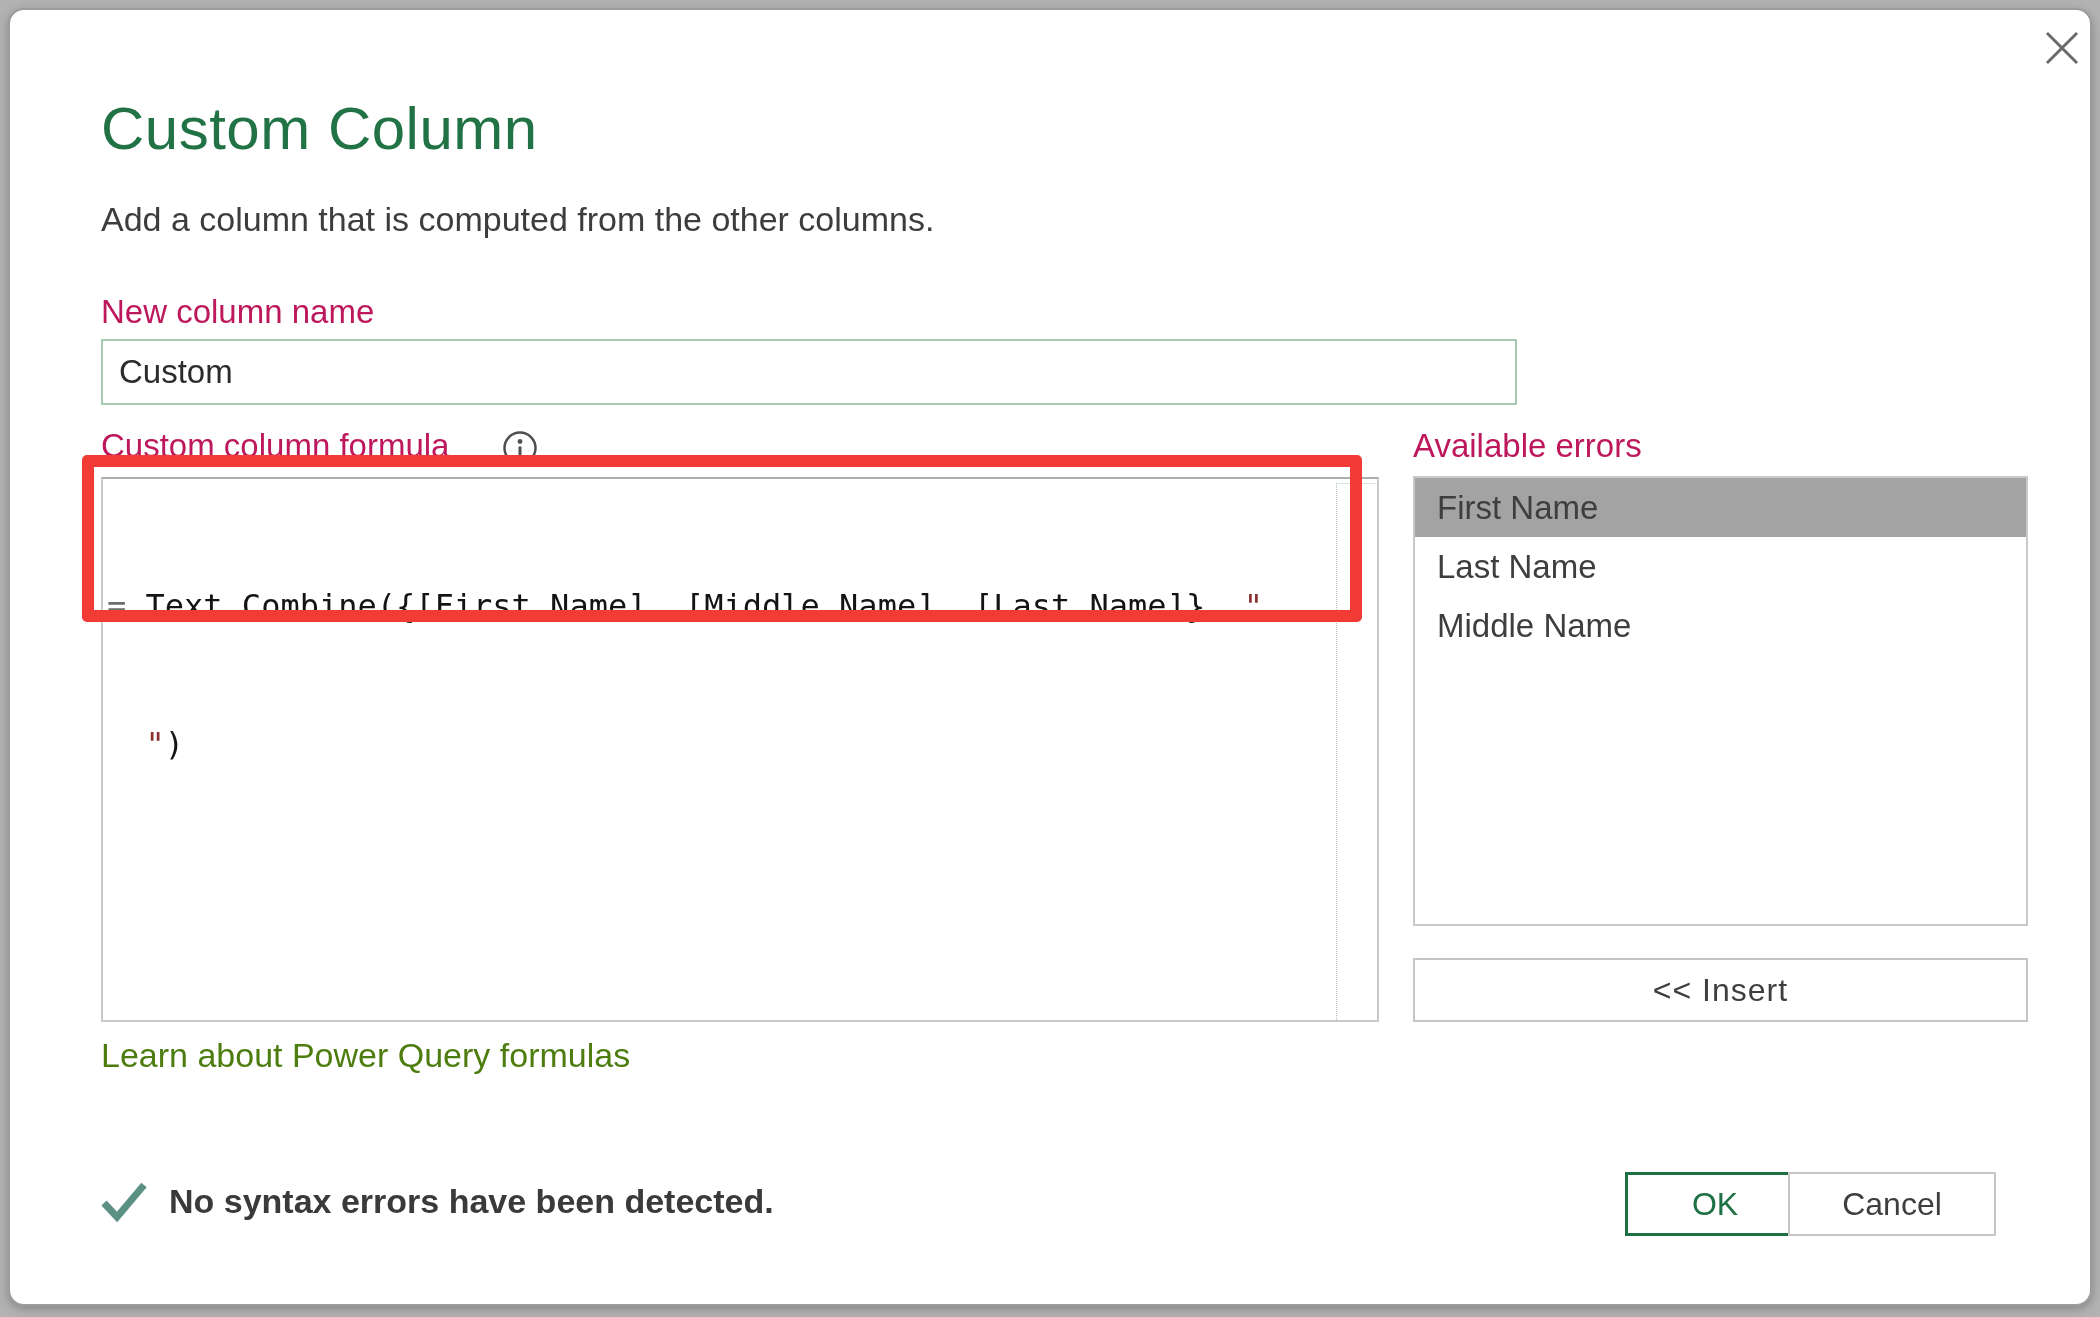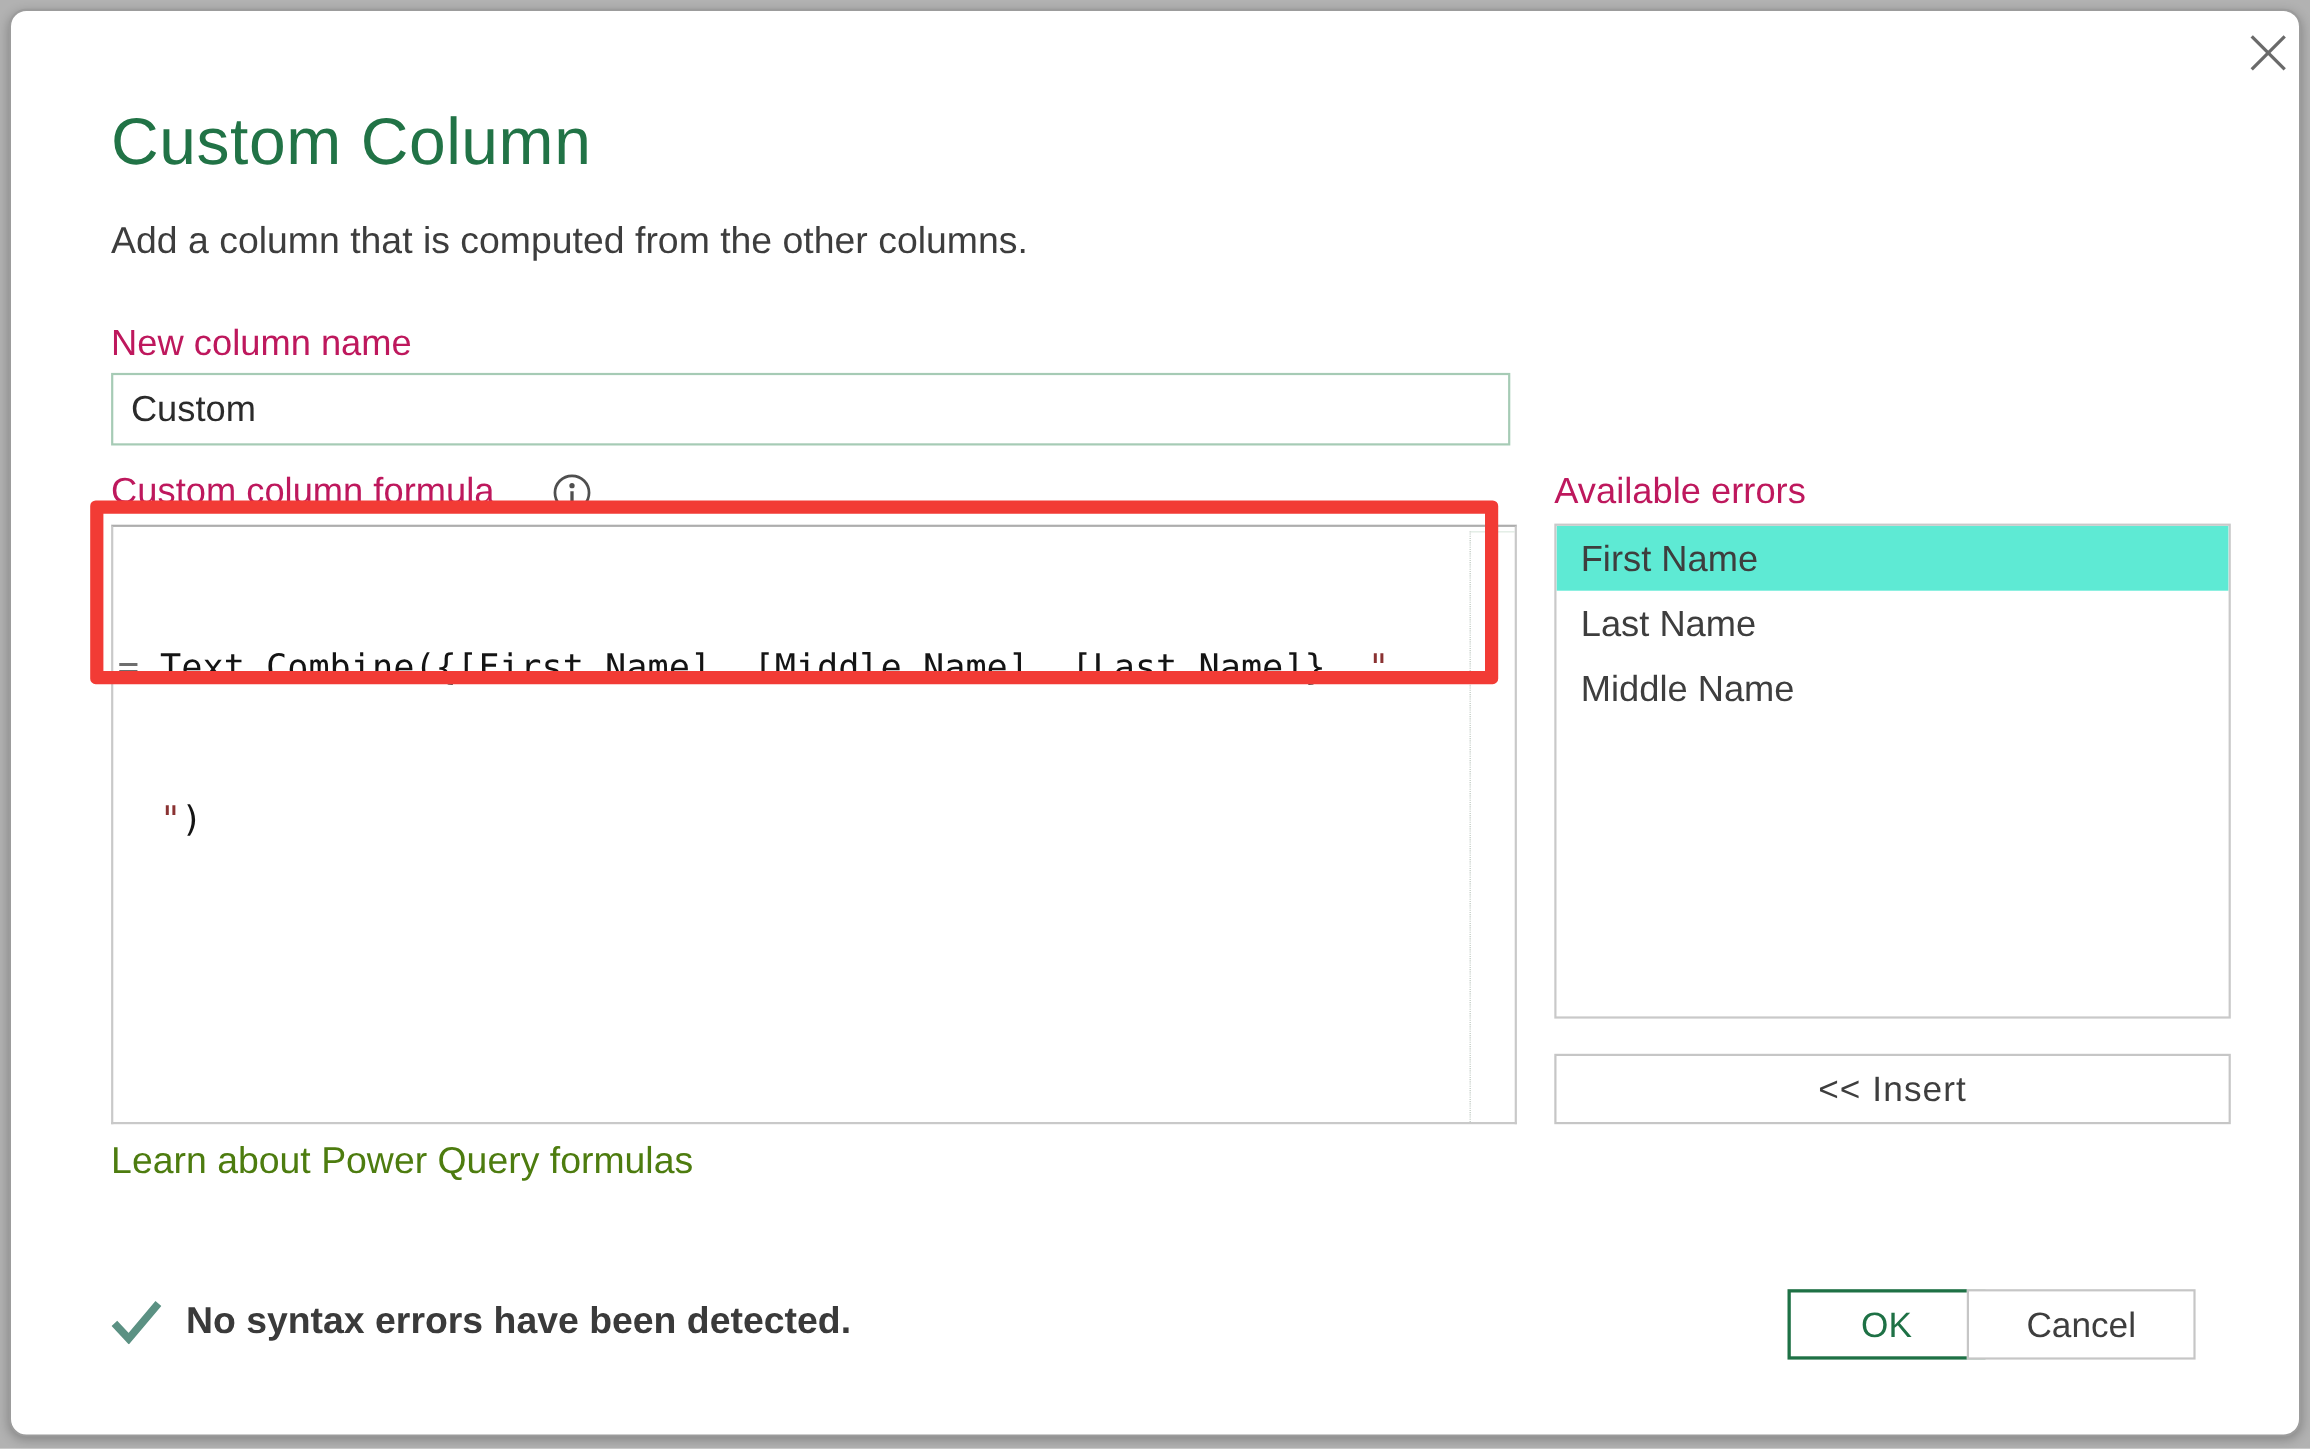--- a/index.html
+++ b/index.html
@@ -17,21 +17,21 @@
   }
   .abs{position:absolute;}
   .title{
     left:91px;top:84px;font-size:60px;font-weight:300;color:#217346;
     letter-spacing:.5px;white-space:nowrap;text-align:center;
   }
   .subtitle{left:91px;top:190px;font-size:34px;color:#3d3d3d;white-space:nowrap;}
   .field-label{font-size:33px;color:#be185d;white-space:nowrap;}
   .lbl-newcol{left:91px;top:283px;}
   .name-input{
-    left:91px;top:329px;width:1272px;height:66px;
+    left:91px;top:329px;width:1416px;height:66px;
     border:2px solid #a6cbb5;box-sizing:border-box;background:#fff;
     font-family:"Liberation Sans", sans-serif;
     font-size:33px;color:#2b2b2b;padding:0 16px;outline:none;
   }
   .lbl-formula{left:91px;top:417px;}
   .info-icon{left:492px;top:420px;width:36px;height:36px;z-index:1;}
   .formula-box{
     left:91px;top:467px;width:1278px;height:545px;box-sizing:border-box;
     background:#fff;border:2px solid #c9c9c9;border-top-color:#adadad;
     z-index:0;
@@ -64,21 +64,21 @@
   .status-text{font-size:34px;color:#3a3a3a;white-space:nowrap;}
   .lbl-avail{left:1403px;top:417px;}
   .listbox{
     left:1403px;top:466px;width:615px;height:450px;box-sizing:border-box;
     border:2px solid #c9c9c9;background:#fff;overflow:hidden;
   }
   .list-item{
     height:59px;display:flex;align-items:center;padding-left:22px;
     font-size:33px;color:#3e3e3e;cursor:default;
   }
-  .list-item.selected{background:#5eead4;}
+  .list-item.selected{background:#a3a3a3;}
   .btn{
     box-sizing:border-box;background:#ffffff;display:flex;
     align-items:center;justify-content:center;cursor:pointer;
     font-family:"Liberation Sans", sans-serif;font-size:32px;color:#3e3e3e;
     border:2px solid #c6c6c6;padding:16px;
   }
   .insert-btn{left:1403px;top:948px;width:615px;height:64px;letter-spacing:1px;}
   .ok-btn{left:1615px;top:1162px;width:180px;height:64px;border:3px solid #1e7145;color:#1e7145;}
   .cancel-btn{left:1778px;top:1162px;width:208px;height:64px;}
   .close-btn{

